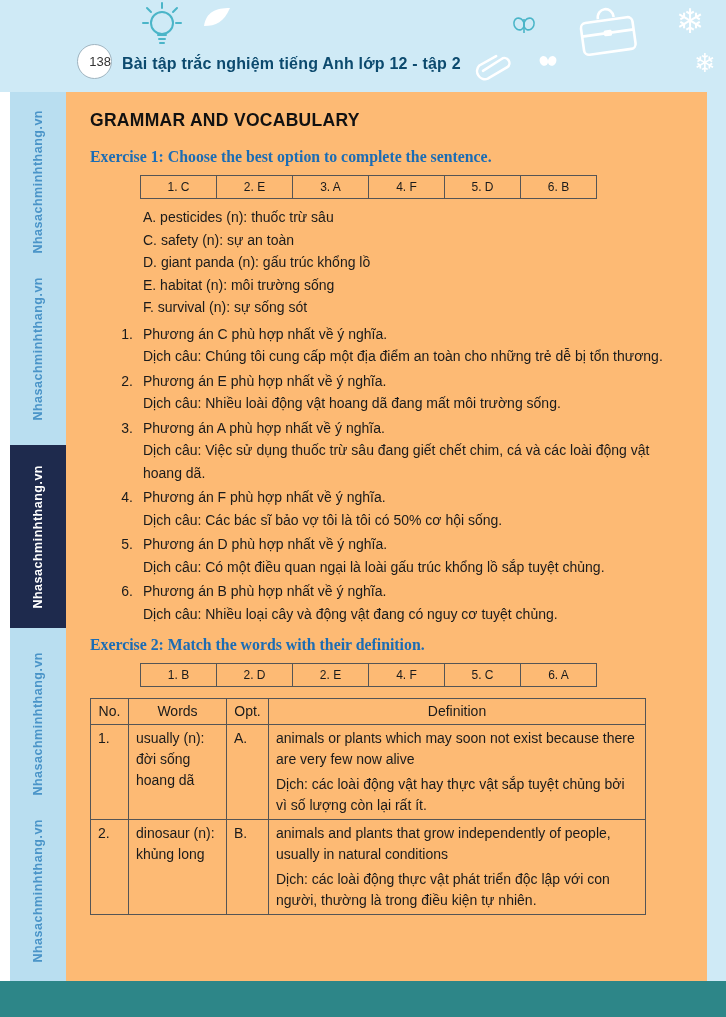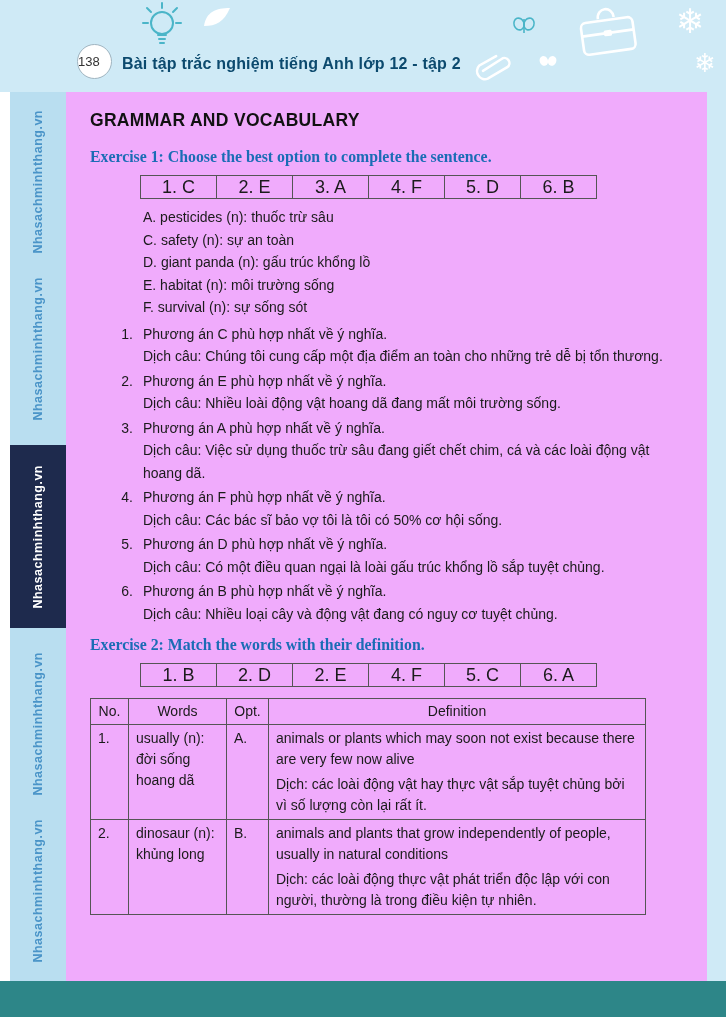--- a/index.html
+++ b/index.html
@@ -11,21 +11,21 @@
   }
 
   
   .header-band {
     position:absolute; left:0; top:0; width:726px; height:92px;
     background:#cfeaf6;
   }
   .page-circle {
     position:absolute; left:77px; top:44px; width:35px; height:35px;
     border-radius:50%; background:#ffffff; border:1px solid #9fb4c0;
-    display:flex; align-items:center; justify-content:flex-start;
+    display:flex; align-items:center; justify-content:flex-end;
     font-size:13px; color:#333;
   }
   .header-title {
     position:absolute; left:122px; top:55px;
     font-size:16px; font-weight:bold; color:#0c4a6e; letter-spacing:.2px;
     white-space:nowrap;
   }
   .deco { position:absolute; }
   .snow { color:#ffffff; line-height:1; font-family:"DejaVu Sans",sans-serif; }
 
@@ -51,36 +51,36 @@
     background:#cfeaf6;
   }
   .bottom-bar {
     position:absolute; left:0; right:0; bottom:0; height:36px;
     background:#2d8688;
   }
 
   
   .main {
     position:absolute; left:66px; top:92px; right:19px; bottom:36px;
-    background:#f0abfc; padding:18px 22px 0 24px; overflow:hidden;
+    background:#fdba74; padding:18px 22px 0 24px; overflow:hidden;
   }
   .section-title {
     font-size:17.5px; font-weight:bold; color:#111; letter-spacing:.3px;
     margin-bottom:17px;
   }
   .ex-title {
     font-family:"Liberation Serif","DejaVu Serif",serif;
     font-size:15.8px; font-weight:bold; color:#1a6cb5; margin-bottom:9px;
   }
   .ex2 { margin-top:11px; }
 
   .ans-table { border-collapse:collapse; margin:0 0 7px 50px; }
   .ans-table td {
     border:1px solid #555; width:76px; height:23px;
-    text-align:center; font-size:18px; padding:0;
+    text-align:center; font-size:12px; padding:0;
   }
 
   .options { margin-left:53px; margin-bottom:4px; }
   .option-line { line-height:22.5px; }
 
   .items { margin-bottom:2px; }
   .item { display:flex; margin-left:13px; margin-bottom:2px; }
   .item-num { width:30px; text-align:right; margin-right:10px; flex:none; line-height:22.5px; }
   .item-line { line-height:22.5px; }
 

